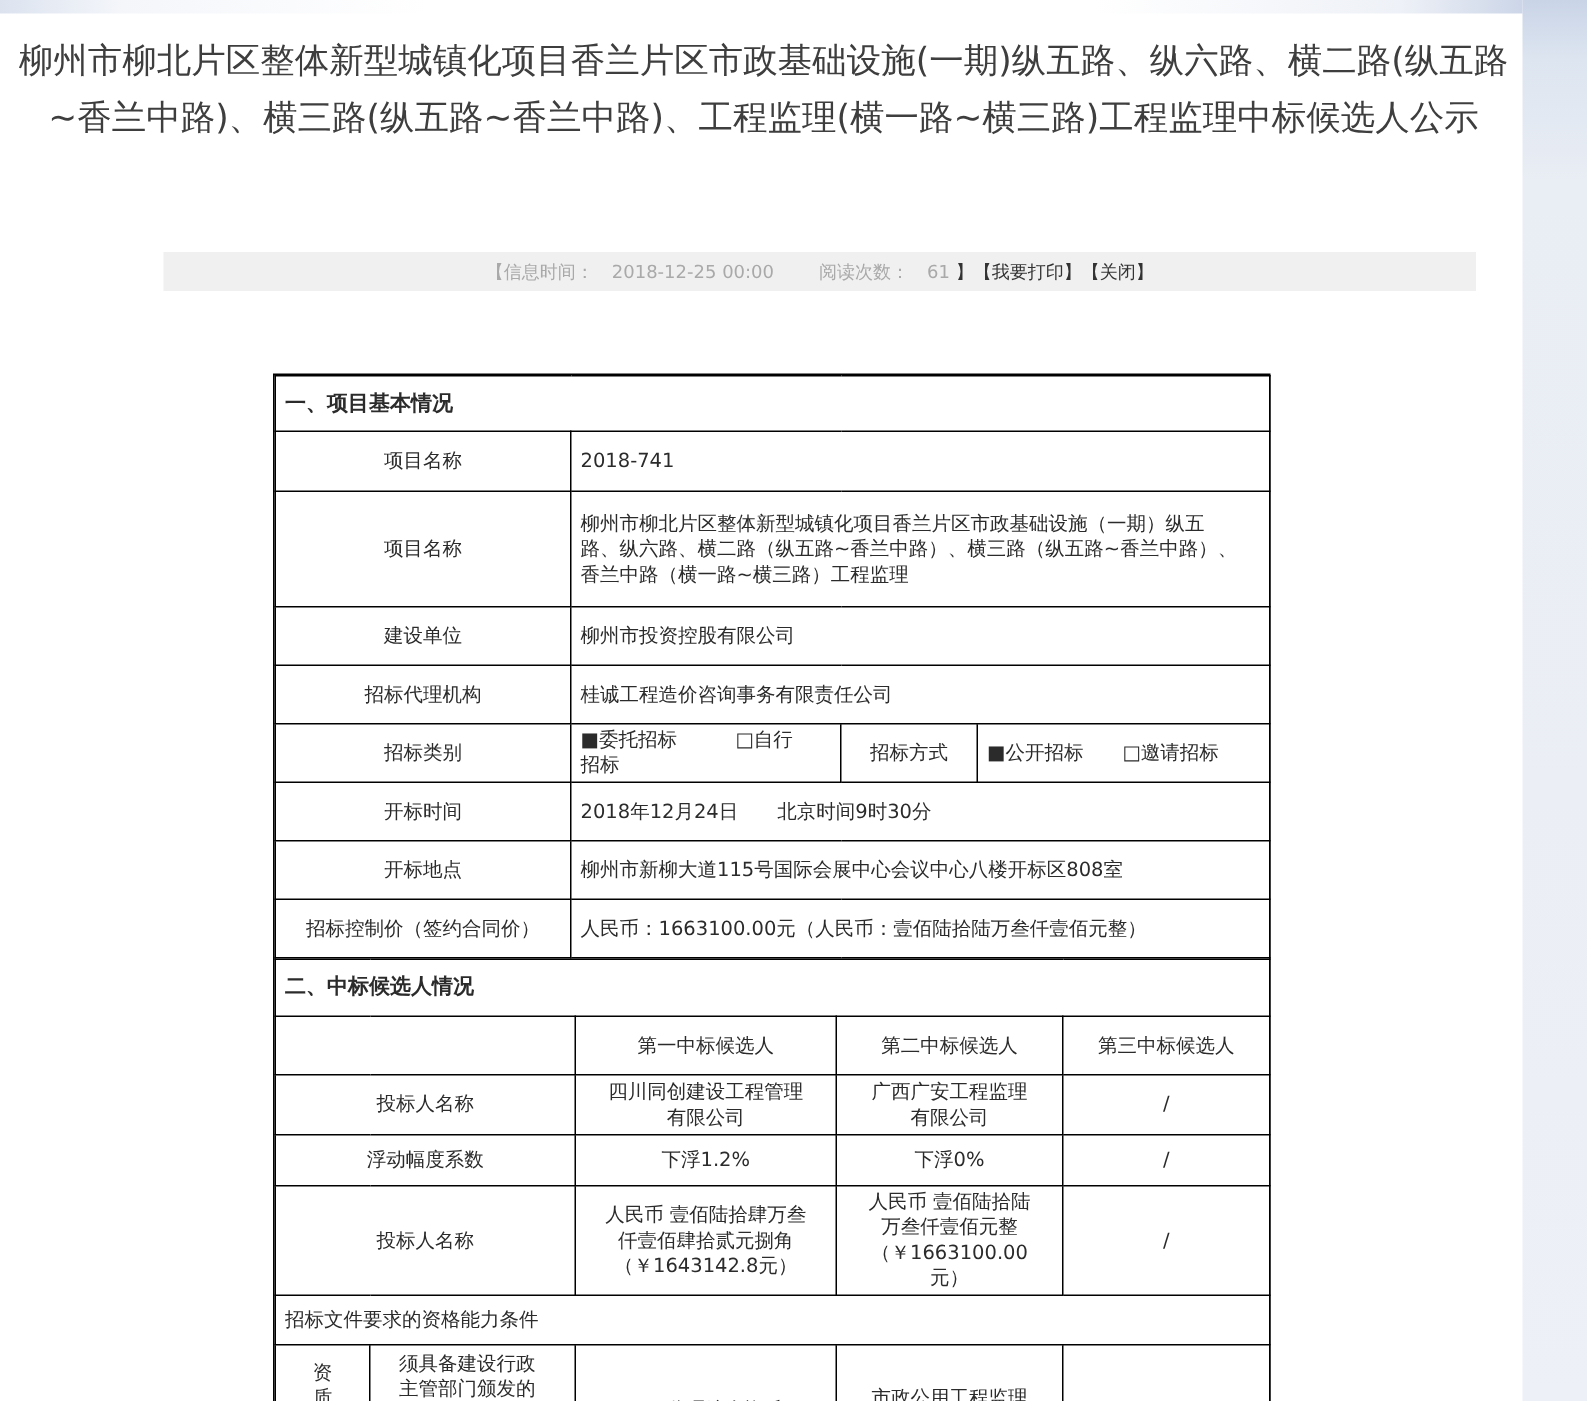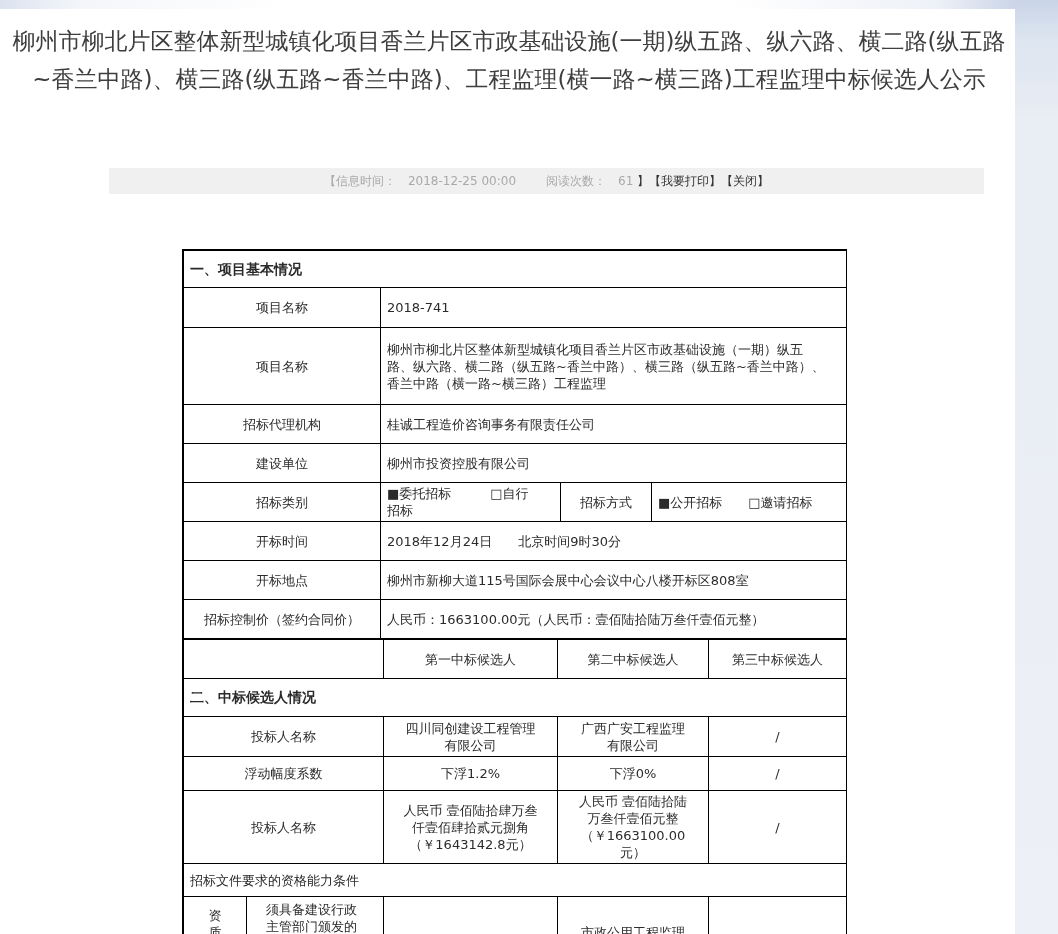--- a/index.html
+++ b/index.html
@@ -63,26 +63,26 @@
       </tr>
       <tr style="height:40px">
         <td class="lbl">项目名称</td>
         <td colspan="3" class="val">2018-741</td>
       </tr>
       <tr style="height:77px">
         <td class="lbl">项目名称</td>
         <td colspan="3" class="val">柳州市柳北片区整体新型城镇化项目香兰片区市政基础设施（一期）纵五路、纵六路、横二路（纵五路~香兰中路）、横三路（纵五路~香兰中路）、香兰中路（横一路~横三路）工程监理</td>
       </tr>
       <tr style="height:39px">
+        <td class="lbl">建设单位</td>
+        <td colspan="3" class="val">柳州市投资控股有限公司</td>
+      </tr>
+      <tr style="height:39px">
         <td class="lbl">招标代理机构</td>
         <td colspan="3" class="val">桂诚工程造价咨询事务有限责任公司</td>
-      </tr>
-      <tr style="height:39px">
-        <td class="lbl">建设单位</td>
-        <td colspan="3" class="val">柳州市投资控股有限公司</td>
       </tr>
       <tr style="height:39px">
         <td class="lbl">招标类别</td>
         <td class="val">■委托招标　　　□自行招标</td>
         <td class="lbl">招标方式</td>
         <td class="val">■公开招标　　□邀请招标</td>
       </tr>
       <tr style="height:39px">
         <td class="lbl">开标时间</td>
         <td colspan="3" class="val">2018年12月24日　　北京时间9时30分</td>
@@ -100,28 +100,28 @@
 
     <table>
       <colgroup>
           <col style="width:63px">
           <col style="width:137px">
           <col style="width:174px">
           <col style="width:151px">
           <col style="width:138px">
         </colgroup>
       <tbody>
-          <tr style="height:39px">
+          <tr style="height:38px">
+        <td colspan="5" class="sec-header">二、中标候选人情况</td>
+      </tr>
+      <tr style="height:39px">
         <td colspan="2" class="ctr"></td>
         <td class="ctr">第一中标候选人</td>
         <td class="ctr">第二中标候选人</td>
         <td class="ctr">第三中标候选人</td>
-      </tr>
-      <tr style="height:38px">
-        <td colspan="5" class="sec-header">二、中标候选人情况</td>
       </tr>
       <tr style="height:40px">
         <td colspan="2" class="lbl">投标人名称</td>
         <td class="ctr">四川同创建设工程管理有限公司</td>
         <td class="ctr">广西广安工程监理有限公司</td>
         <td class="ctr">/</td>
       </tr>
       <tr style="height:34px">
         <td colspan="2" class="lbl">浮动幅度系数</td>
         <td class="ctr">下浮1.2%</td>

